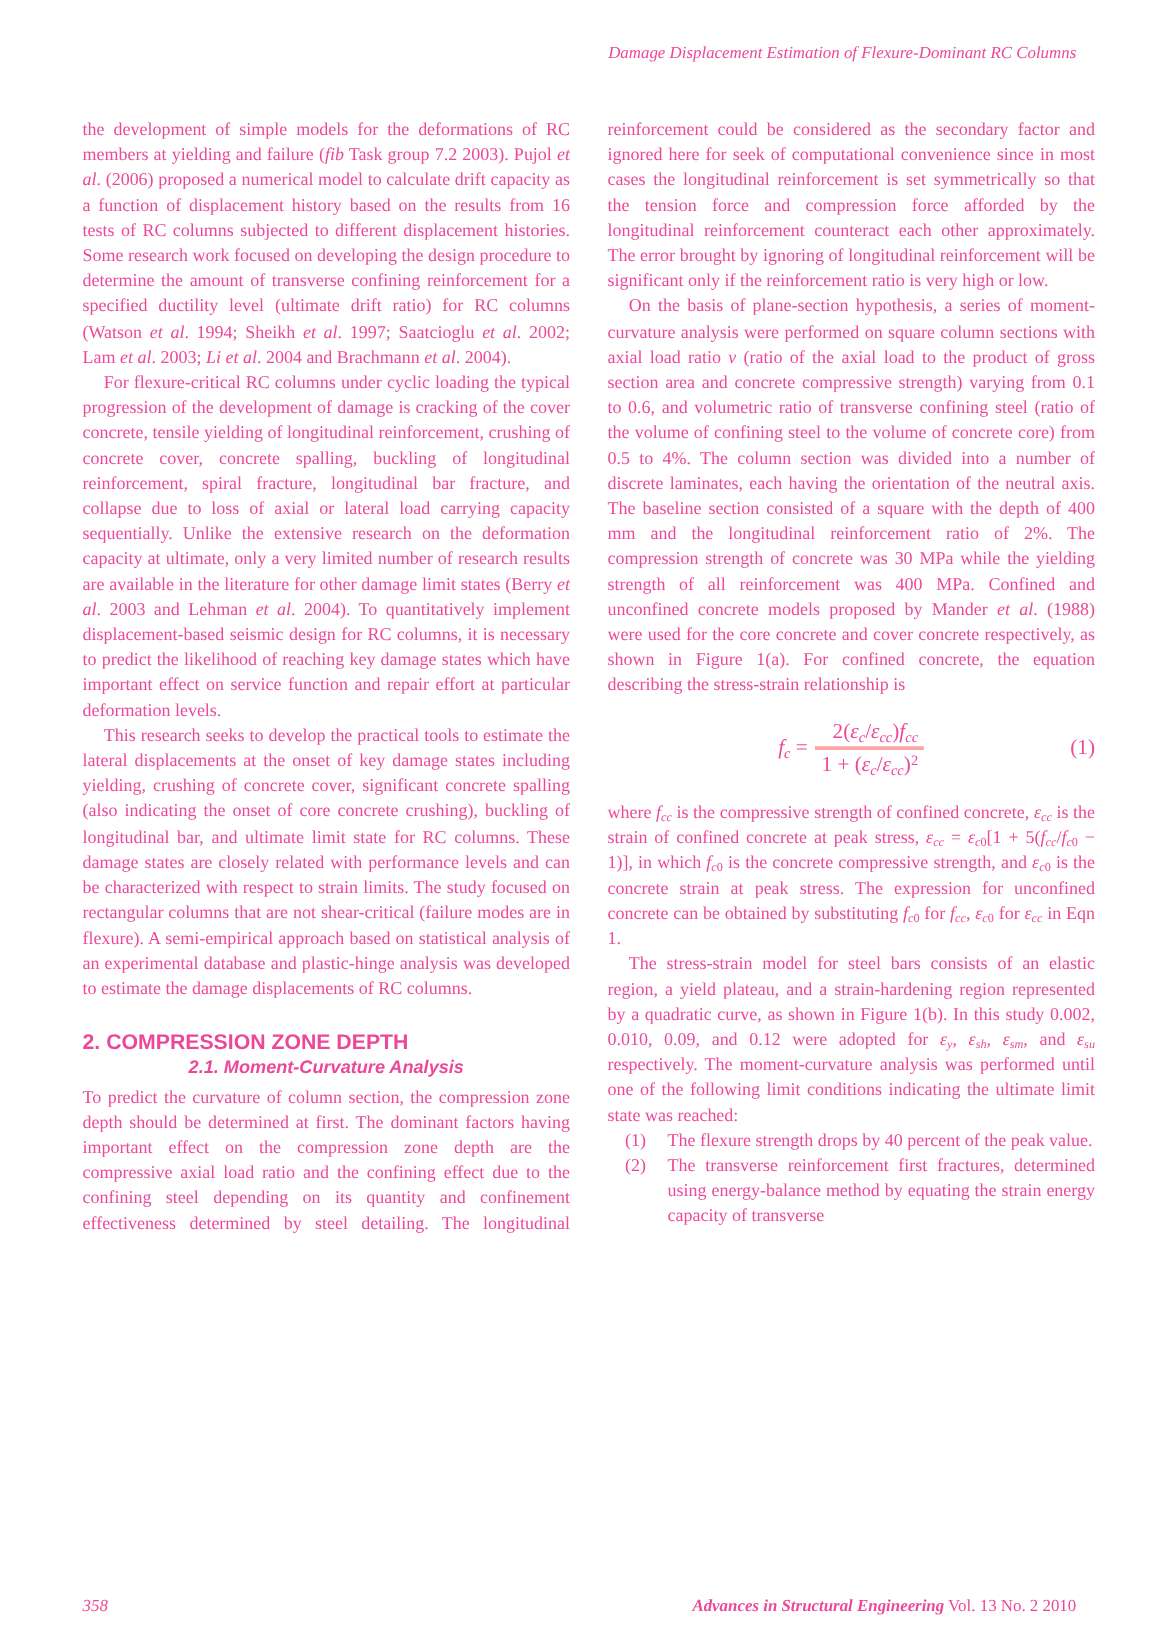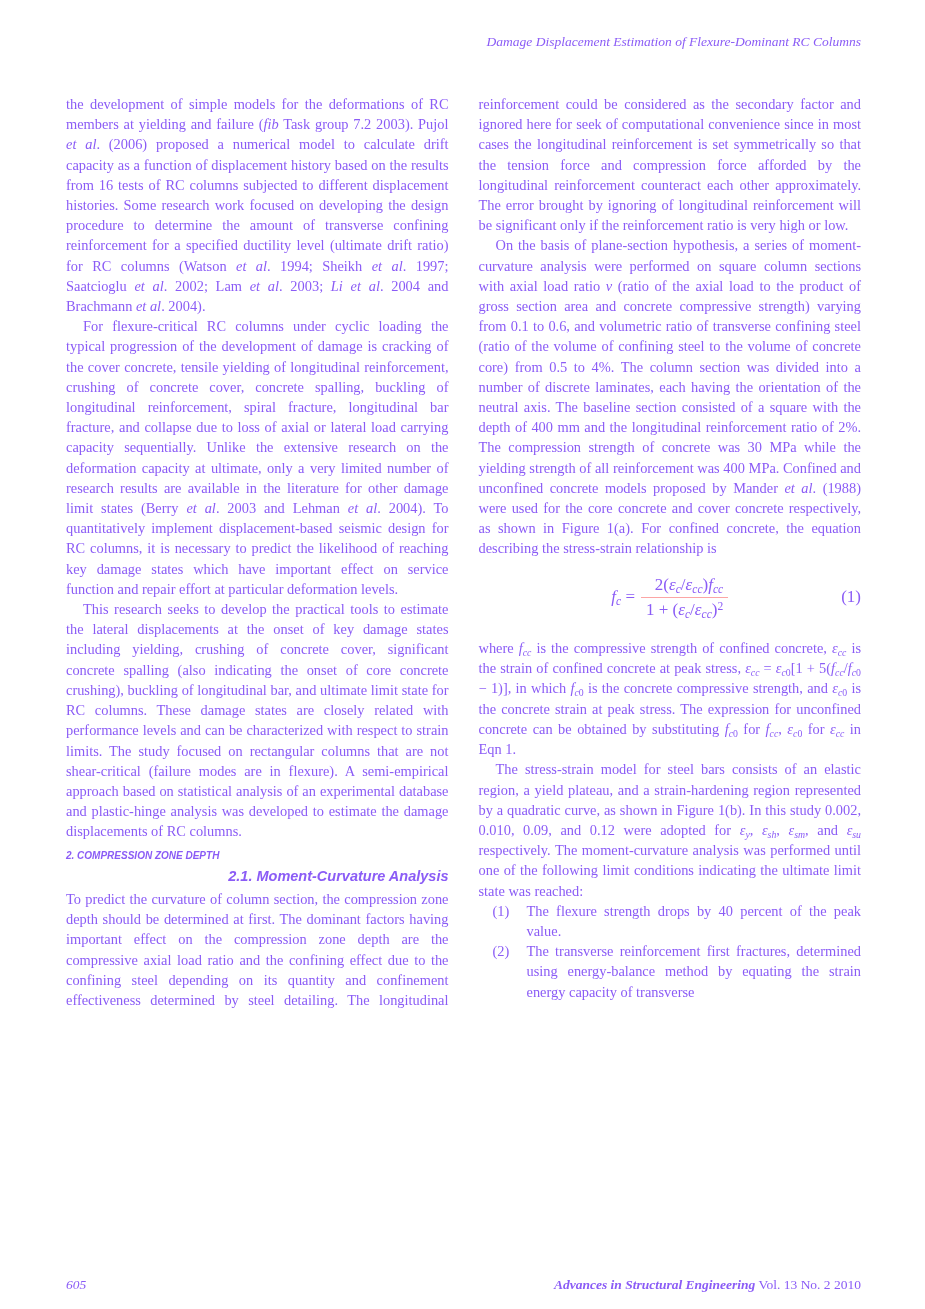--- a/index.html
+++ b/index.html
@@ -4,81 +4,80 @@
 <style>
   * { margin: 0; padding: 0; box-sizing: border-box; }
   html, body { background: #ffffff; }
   .page {
     position: relative;
     width: 925px;
     height: 1309px;
     margin: 0 auto;
     background: #ffffff;
     font-family: "Liberation Serif", serif;
-    color: #8b5cf6;
+    color: #ec4899;
     overflow: hidden;
   }
   .running-head {
     position: absolute;
     top: 34px;
     right: 64px;
     font-style: italic;
     font-size: 13.5px;
     text-align: right;
   }
   .columns {
     position: absolute;
     top: 94px;
     left: 66px;
-    right: 64px;
+    right: 49px;
     display: flex;
     gap: 30px;
   }
   .col {
     flex: 1 1 0;
     font-size: 14.4px;
     line-height: 20.2px;
     text-align: justify;
   }
   .col p { text-align: justify; }
   .col p.indent { text-indent: 17px; }
   .col p.cont-last { text-align-last: justify; }
   sub { font-size: 0.68em; vertical-align: -0.28em; line-height: 0; }
   sup { font-size: 0.68em; vertical-align: 0.45em; line-height: 0; }
   .section-heading {
     font-family: "Liberation Sans", sans-serif;
     font-weight: bold;
-    font-size: 10px;
-    margin-top: 4px;
+    font-size: 17px;
+    margin-top: 23px;
     text-align: left;
-    font-style: italic;
   }
   .subsection-heading {
     font-family: "Liberation Sans", sans-serif;
     font-style: italic;
     font-size: 14.5px;
     margin-bottom: 3px;
-    text-align: right;
+    text-align: center;
   }
   .equation-block {
     position: relative;
     display: flex;
     align-items: center;
     justify-content: center;
     margin: 16px 0 18px 0;
     font-size: 17px;
   }
   .equation-lhs { margin-right: 6px; }
   .fraction {
     display: inline-block;
     text-align: center;
     vertical-align: middle;
   }
   .fraction .numerator { padding: 0 5px 2px 5px; display: block; text-align: right; }
-  .fraction .denominator { border-top: 1px solid #fca5a5; padding: 2px 5px 0 5px; display: block; text-align: right; }
+  .fraction .denominator { border-top: 3px solid #fca5a5; padding: 2px 5px 0 5px; display: block; text-align: right; }
   .equation-number {
     position: absolute;
     right: 0;
     top: 50%;
     transform: translateY(-50%);
   }
   .list-item {
     display: flex;
     margin-left: 14px;
   }
@@ -143,17 +142,17 @@
       </div>
       <div class="list-item">
         <span class="marker">(2)</span>
         <span class="li-text">The transverse reinforcement first fractures, determined using energy-balance method by equating the strain energy capacity of transverse</span>
       </div>
     </div>
 
   </div>
 
   <div class="footer">
-    <span class="page-number">605</span>
+    <span class="page-number">358</span>
     <span><span class="journal-name">Advances in Structural Engineering</span><span> Vol. 13 No. 2 2010</span></span>
   </div>
 
 </div>
 
 </body></html>

